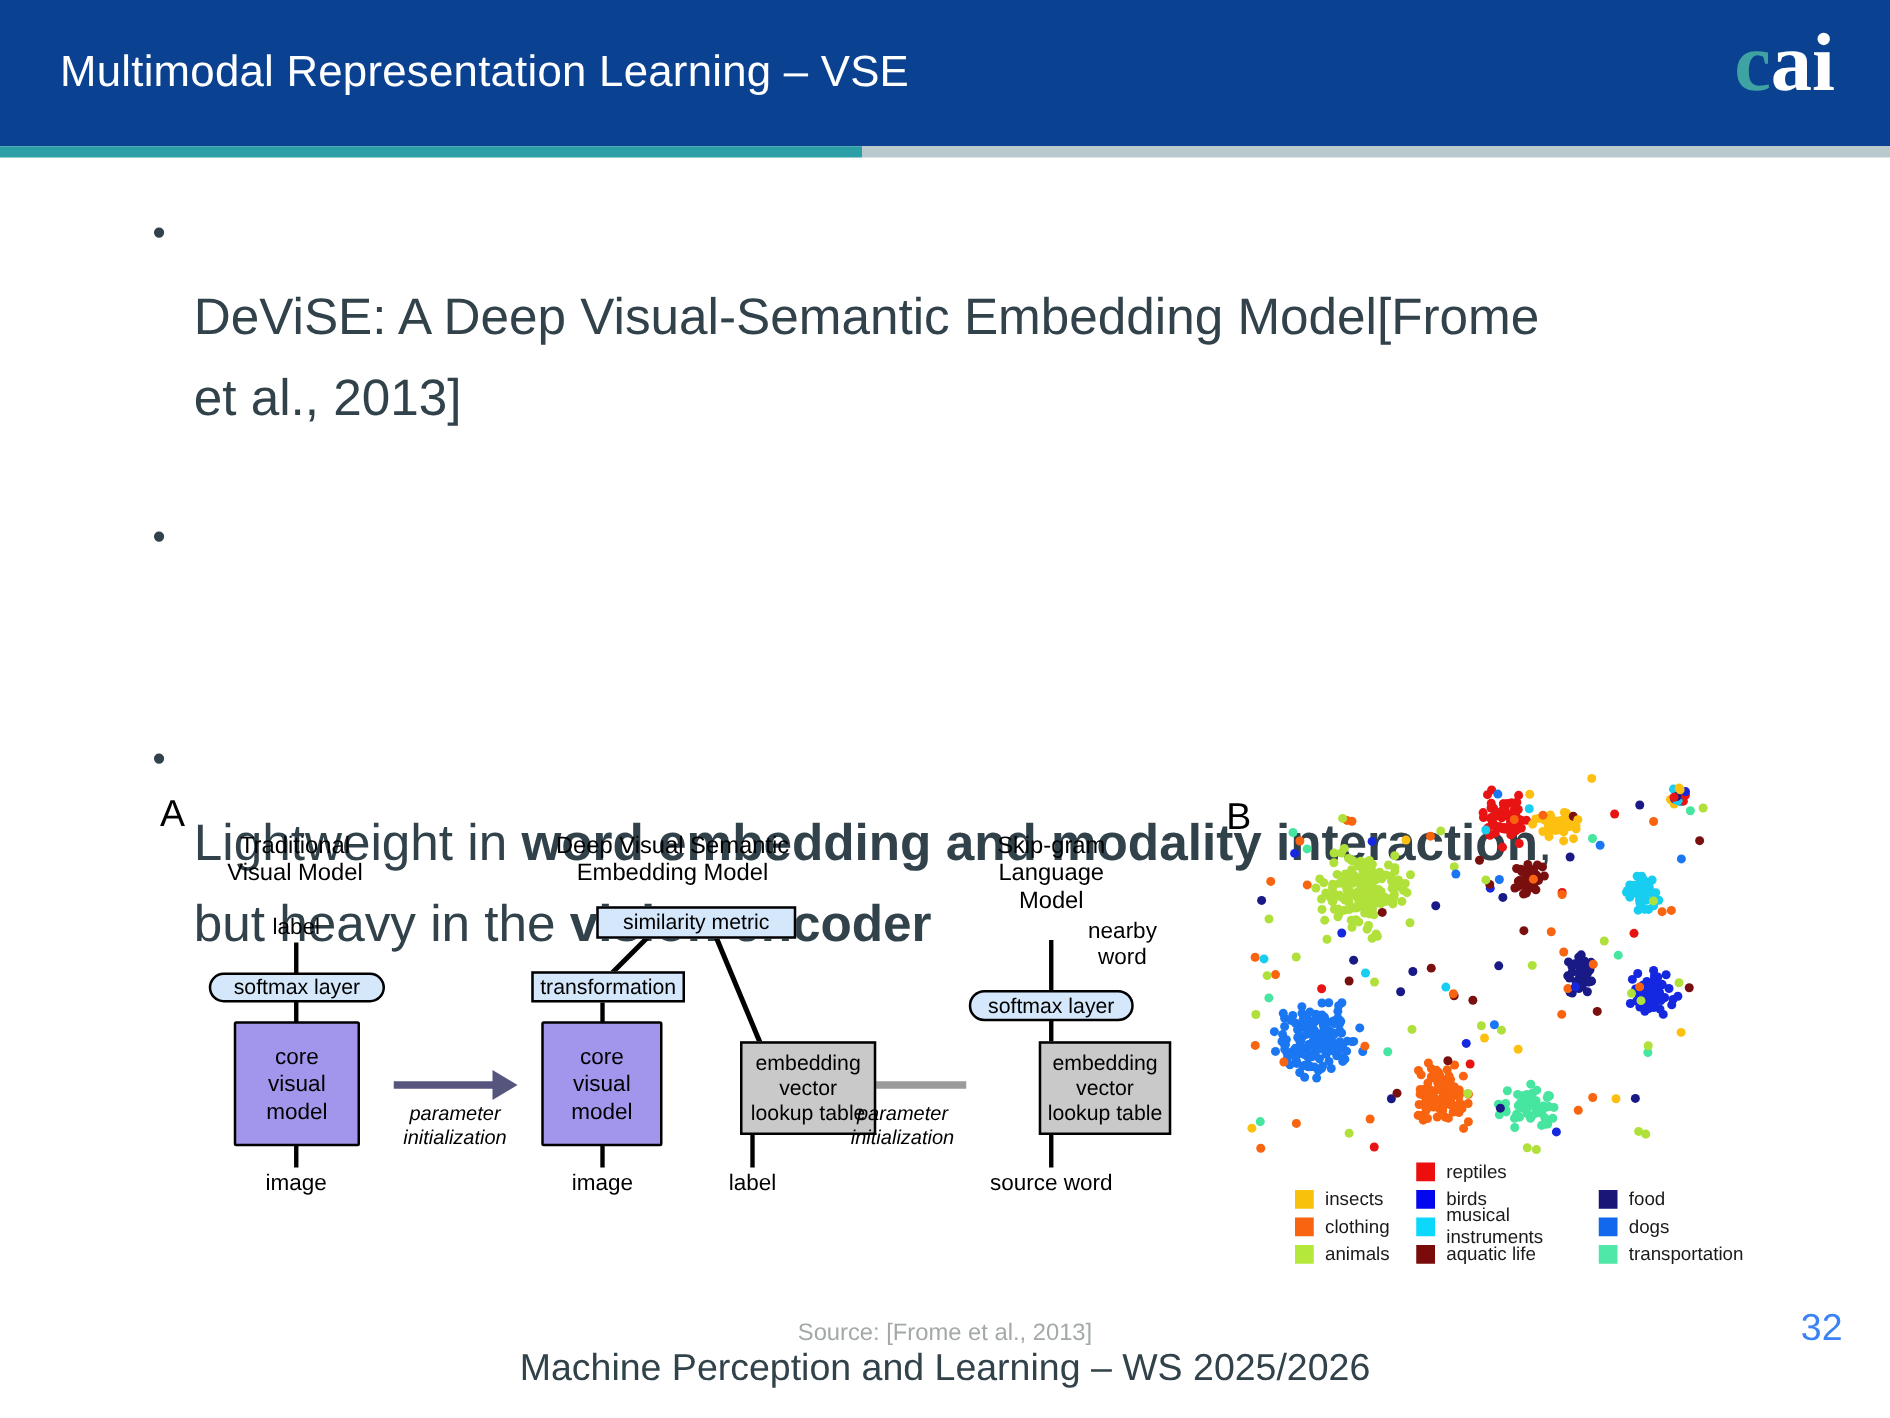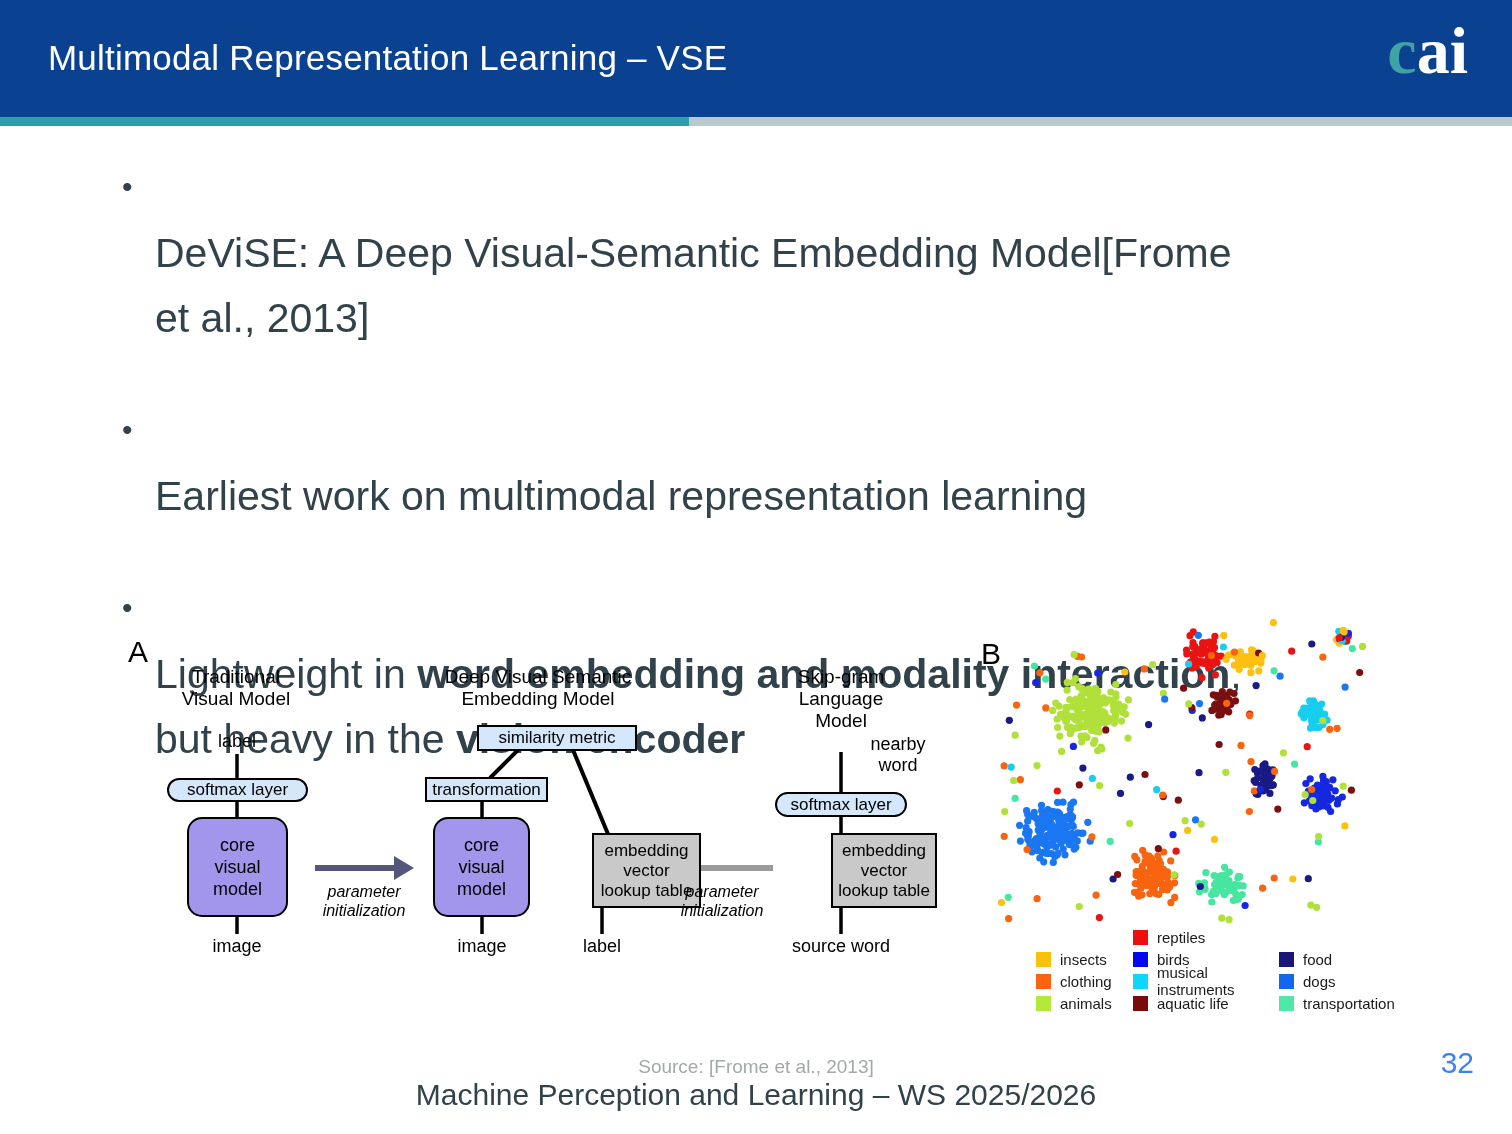--- a/index.html
+++ b/index.html
@@ -26,21 +26,21 @@
   .panel-a svg.lines{position:absolute;left:0;top:0;}
   .figtext{position:absolute;transform:translateX(-50%);text-align:center;white-space:pre-line;
     color:#000;font-size:18px;line-height:21px;}
   .fig-heading{font-size:19px;line-height:22px;}
   .fig-italic{font-style:italic;font-size:16px;line-height:19px;}
   .panel-letter{position:absolute;font-size:30px;color:#000;}
   .dbox{position:absolute;box-sizing:border-box;border:2px solid #000;display:flex;align-items:center;justify-content:center;
     text-align:center;white-space:pre-line;font-size:17px;line-height:20px;color:#000;}
   .dbox.blue{background:#d5e7fb;}
   .dbox.pill{border-radius:14px;}
-  .dbox.purple{background:#a295ec;border-radius:15px;font-size:18px;line-height:22px;}
+  .dbox.purple{background:#a295ec;border-radius:2px;font-size:18px;line-height:22px;}
   .dbox.gray{background:#c9c9c9;margin-left:44px;}
   #a-softmax{left:57px;top:148px;width:141px;height:24px;}
   #a-core{left:77px;top:187px;width:101px;height:100px;}
   #b-similarity{left:367px;top:95px;width:160px;height:26px;text-align:center;}
   #b-transform{left:315px;top:147px;width:123px;height:25px;}
   #b-core{left:323px;top:187px;width:97px;height:100px;}
   #b-table{left:438px;top:203px;width:109px;height:75px;}
   #c-softmax{left:665px;top:162px;width:132px;height:25px;}
   #c-table{left:677px;top:203px;width:106px;height:75px;}
   
@@ -71,21 +71,21 @@
     <div class="logo"><span class="c">c</span><span class="ai">ai</span></div>
   </div>
   <div class="accent"></div>
 
   <ul class="bullets">
     <li>
       <span class="bullet">•</span><span>DeViSE: A Deep Visual-Semantic Embedding Model[Frome
 et al., 2013]</span>
     </li>
     <li>
-      <span class="bullet">•</span><span>Earliest work on multimodal representation learning</span>
+      <span class="bullet">•</span>
     </li>
     <li>
       <span class="bullet">•</span><span>Lightweight in </span><b>word embedding and modality interaction</b><span>,
 but heavy in the </span><b>vision encoder</b>
     </li>
   </ul>
 
   <div class="panel-a">
     <svg class="lines" width="860" height="330" viewBox="0 0 860 330">
 

